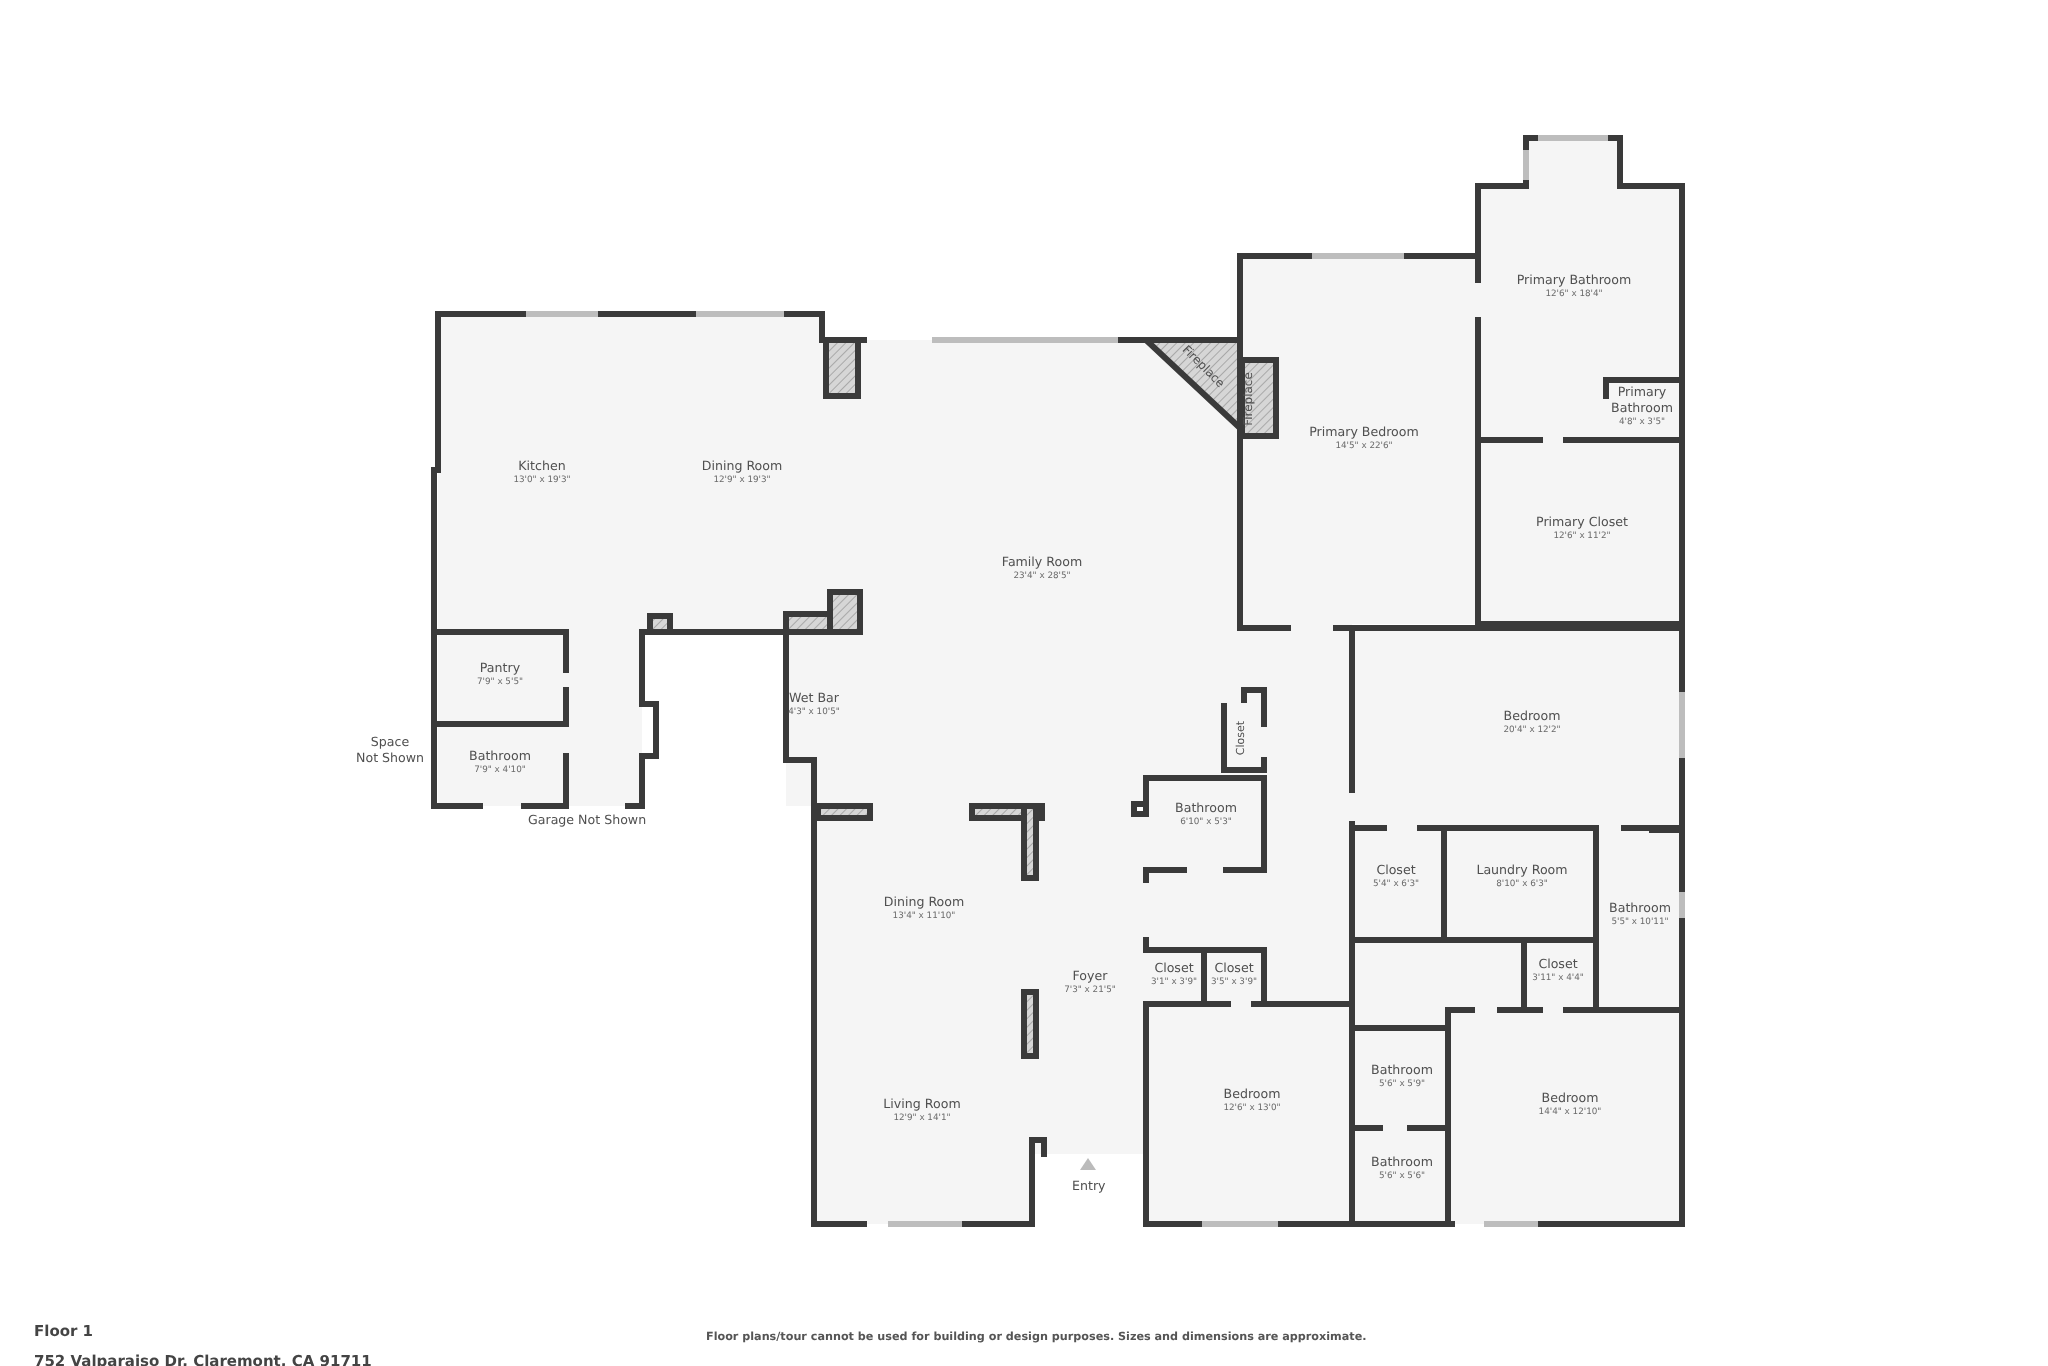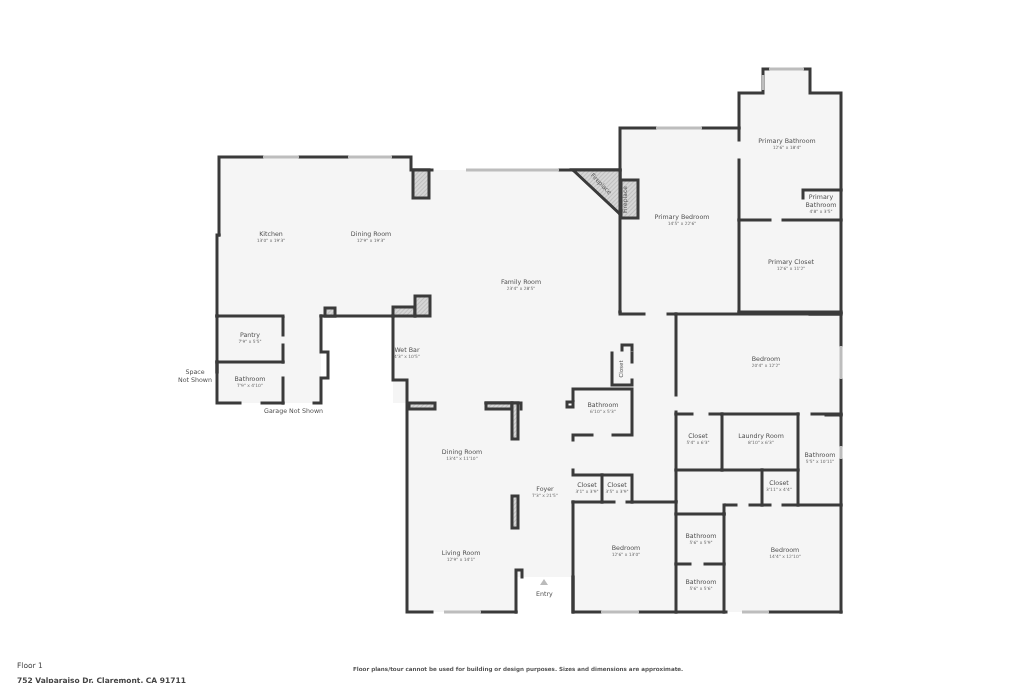--- a/index.html
+++ b/index.html
@@ -5,21 +5,21 @@
   html, body { margin:0; padding:0; background:#ffffff; }
   body { width:1024px; height:683px; position:relative; overflow:hidden; font-family:"DejaVu Sans", sans-serif; }
   #plan { position:absolute; left:0; top:0; width:1024px; height:683px; }
   .room-label { position:absolute; transform:translate(-50%, -50%); text-align:center; color:#555; white-space:nowrap; pointer-events:none; }
   .room-name { font-size:6.3px; font-weight:normal; line-height:8px; display:block; color:#505050; }
   .room-dim { font-size:4.4px; line-height:6px; display:block; color:#6a6a6a; }
   .vlabel { position:absolute; transform:translate(-50%,-50%) rotate(-90deg); font-size:5.5px; color:#505050; white-space:nowrap; }
   .fp-label { position:absolute; font-size:6px; color:#505050; white-space:nowrap; }
   .note { position:absolute; font-size:6.3px; color:#505050; text-align:center; white-space:nowrap; }
   .footer-address { position:absolute; left:17px; top:676px; font-size:7.5px; font-weight:bold; color:#444; }
-  .footer-floor { position:absolute; left:17px; top:661px; font-size:7.5px; font-weight:normal; color:#444; }
+  .footer-floor { position:absolute; left:17px; top:661px; font-size:7.5px; font-weight:bold; color:#444; }
   .footer-disclaimer { position:absolute; left:353px; top:666px; font-size:5.6px; font-weight:bold; color:#555; white-space:nowrap; }
   .entry-label { position:absolute; font-size:6.3px; color:#505050; }
 </style>
 </head>
 <body>
 
 <svg id="plan" viewBox="0 0 1024 683" xmlns="http://www.w3.org/2000/svg">
   <defs>
     <pattern id="hatch" width="3" height="3" patternUnits="userSpaceOnUse" patternTransform="rotate(45)">
       <rect width="3" height="3" fill="#d6d6d6"></rect>

